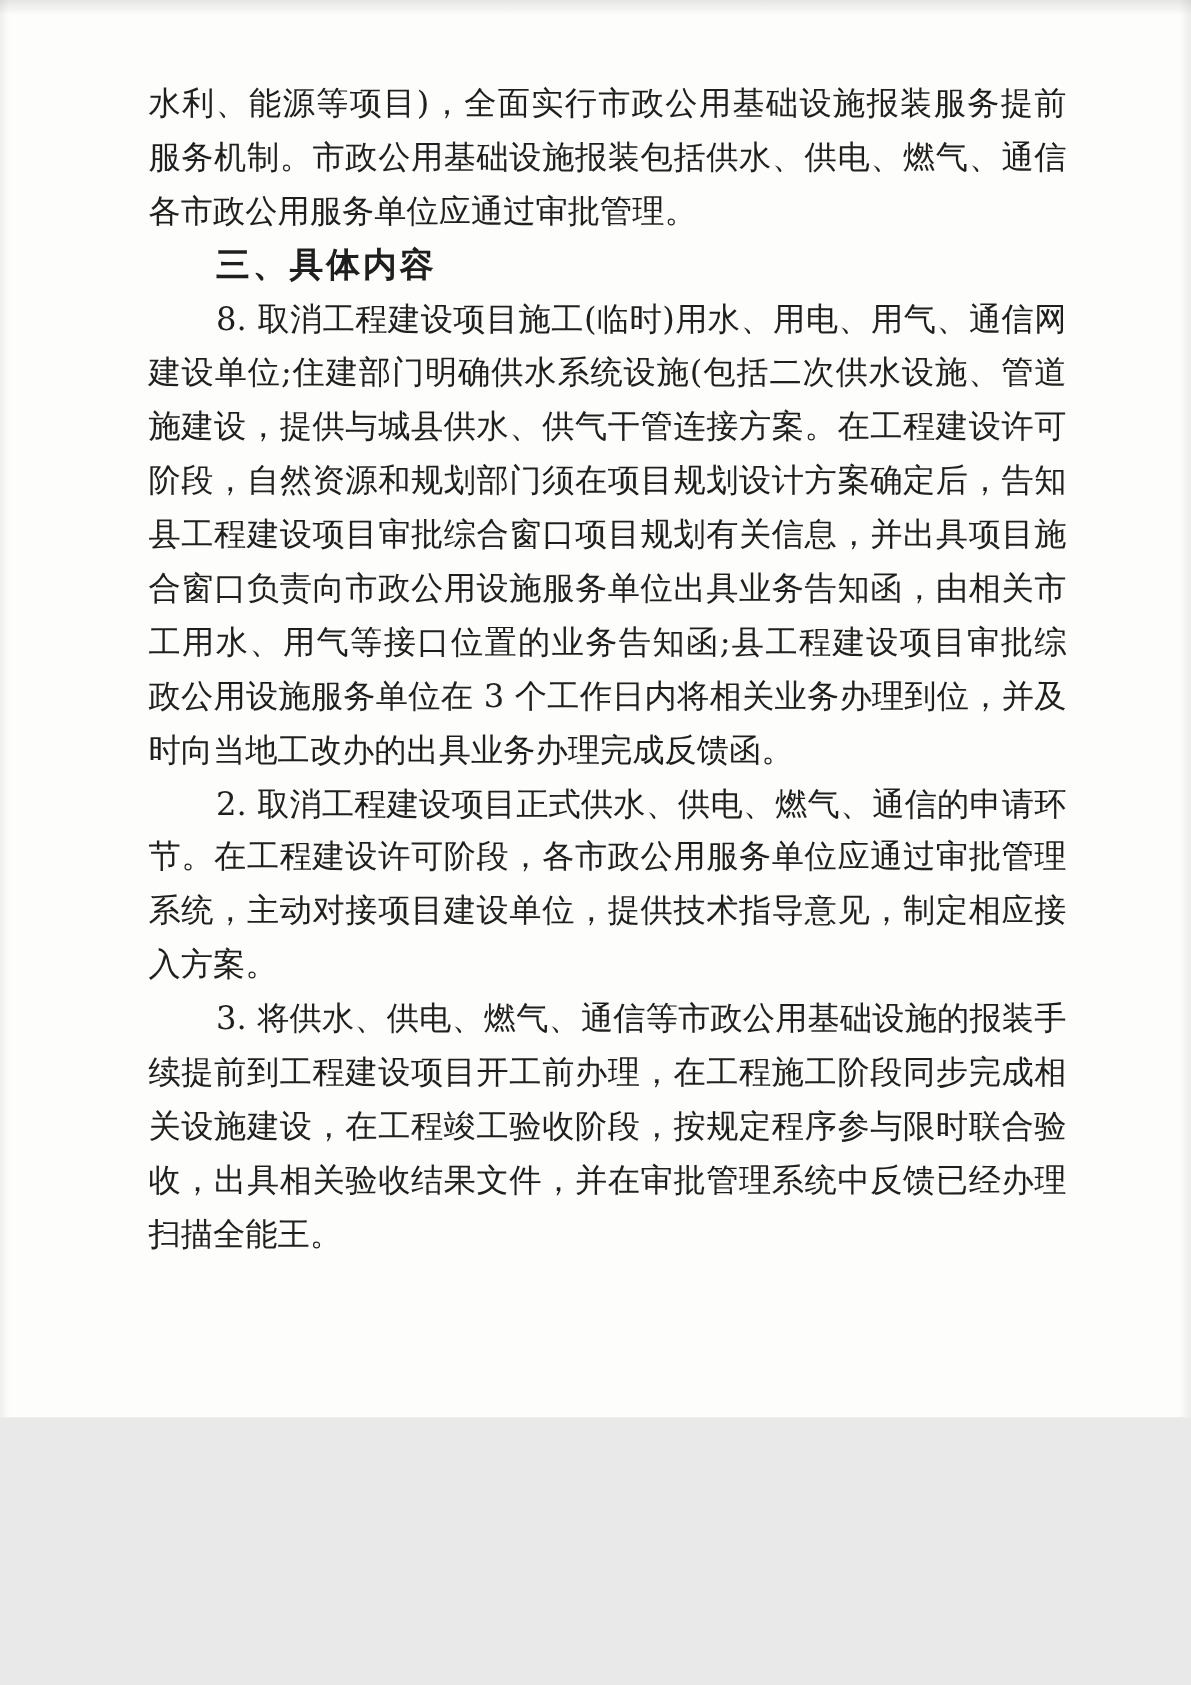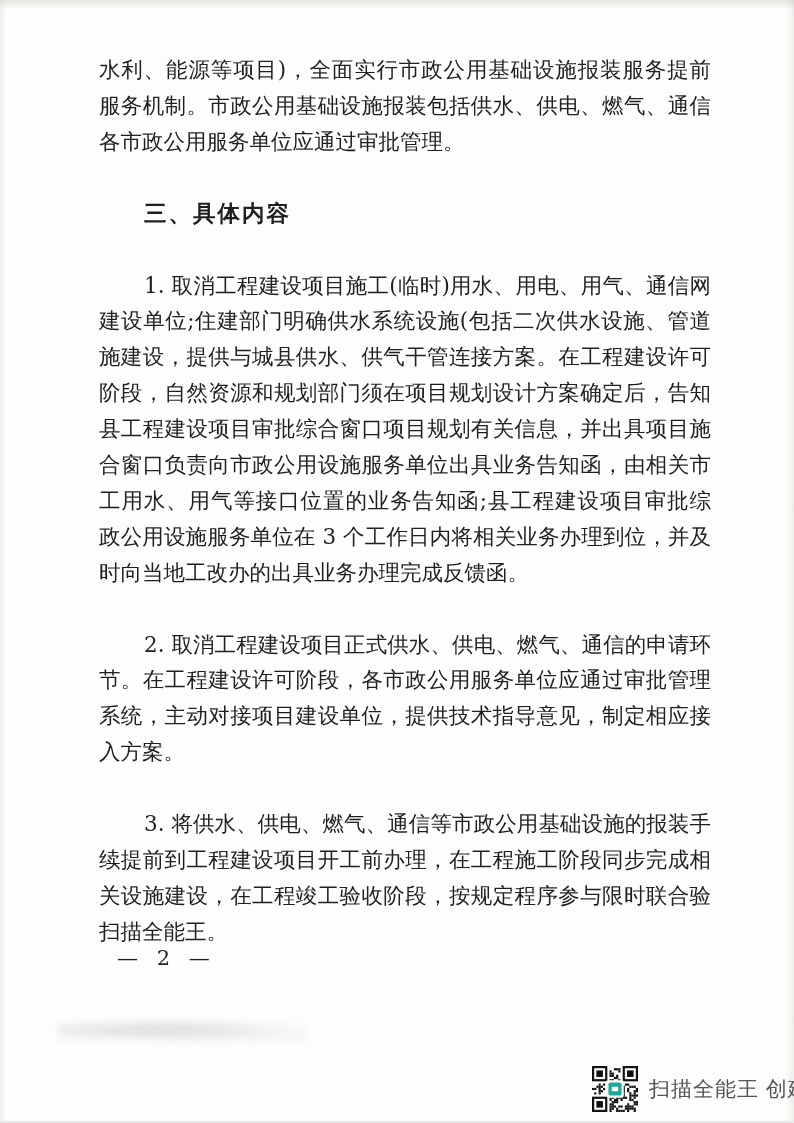--- a/index.html
+++ b/index.html
@@ -1,18 +1,18 @@
 <!DOCTYPE html>
 <html><head>
 <meta charset="utf-8">
 <style>
   html,body{margin:0;padding:0;background:#e9e9e9;}
   .page{
     position:relative;
-    width:794px;height:1121px;
+    width:794px;height:945px;
     margin:0 auto;
     background:var(--paper,#fdfdfb);
     overflow:hidden;
     font-family:"DejaVu Serif","Liberation Serif",serif;
   }
   
   .edge-top{position:absolute;left:0;top:0;width:100%;height:10px;
     background:linear-gradient(to bottom,rgba(120,120,115,.18),rgba(255,255,255,0));}
   .edge-right{position:absolute;right:0;top:0;width:8px;height:100%;
     background:linear-gradient(to left,rgba(120,120,115,.12),rgba(255,255,255,0));}
@@ -27,21 +27,21 @@
     height:35.9px;line-height:35.9px;
     font-size:21.5px;
     white-space:normal;
     overflow:visible;
   }
   .line.fill{
     text-align:justify;
     text-align-last:justify;
     text-justify:inter-character;
   }
-  .line.indent{padding-left:45px;margin-top:36px;}
+  .line.indent{padding-left:45px;}
   .line.heading{
     font-weight:bold;
     font-size:22.5px;
     letter-spacing:2px;
   }
   .page-number{
     position:absolute;left:117px;top:946px;
     font-size:21px;color:var(--ink,#1f1f1f);
     letter-spacing:6px;
   }
@@ -73,36 +73,37 @@
 <div class="page" style="--ink: #1f1f1f; --paper: #fdfdfb; --wm: #555555;">
   <div class="edge-top"></div>
   <div class="edge-right"></div>
   <div class="edge-left"></div>
 
   <div class="content">
       <div class="line fill">水利、能源等项目)，全面实行市政公用基础设施报装服务提前</div>
       <div class="line fill">服务机制。市政公用基础设施报装包括供水、供电、燃气、通信</div>
       <div class="line">各市政公用服务单位应通过审批管理。</div>
       <div class="line heading indent">三、具体内容</div>
-      <div class="line indent fill">1. 取消工程建设项目施工(临时)用水、用电、用气、通信网</div>
+      <div class="line indent fill">8. 取消工程建设项目施工(临时)用水、用电、用气、通信网</div>
       <div class="line fill">建设单位;住建部门明确供水系统设施(包括二次供水设施、管道</div>
       <div class="line fill">施建设，提供与城县供水、供气干管连接方案。在工程建设许可</div>
       <div class="line fill">阶段，自然资源和规划部门须在项目规划设计方案确定后，告知</div>
       <div class="line fill">县工程建设项目审批综合窗口项目规划有关信息，并出具项目施</div>
       <div class="line fill">合窗口负责向市政公用设施服务单位出具业务告知函，由相关市</div>
       <div class="line fill">工用水、用气等接口位置的业务告知函;县工程建设项目审批综</div>
       <div class="line fill">政公用设施服务单位在 3 个工作日内将相关业务办理到位，并及</div>
       <div class="line">时向当地工改办的出具业务办理完成反馈函。</div>
       <div class="line indent fill">2. 取消工程建设项目正式供水、供电、燃气、通信的申请环</div>
       <div class="line fill">节。在工程建设许可阶段，各市政公用服务单位应通过审批管理</div>
       <div class="line fill">系统，主动对接项目建设单位，提供技术指导意见，制定相应接</div>
       <div class="line">入方案。</div>
       <div class="line indent fill">3. 将供水、供电、燃气、通信等市政公用基础设施的报装手</div>
       <div class="line fill">续提前到工程建设项目开工前办理，在工程施工阶段同步完成相</div>
       <div class="line fill">关设施建设，在工程竣工验收阶段，按规定程序参与限时联合验</div>
+      <div class="line fill">收，出具相关验收结果文件，并在审批管理系统中反馈已经办理</div>
       <div class="line">扫描全能王。</div>
     </div>
 
   <div class="page-number">— 2 —</div>
 
   <div class="ghost-smudge"></div>
 
   <div class="watermark">
     <svg class="qr" viewBox="0 0 42 42" xmlns="http://www.w3.org/2000/svg">
         <rect x="0" y="0" width="42" height="42" fill="#ffffff"></rect>

